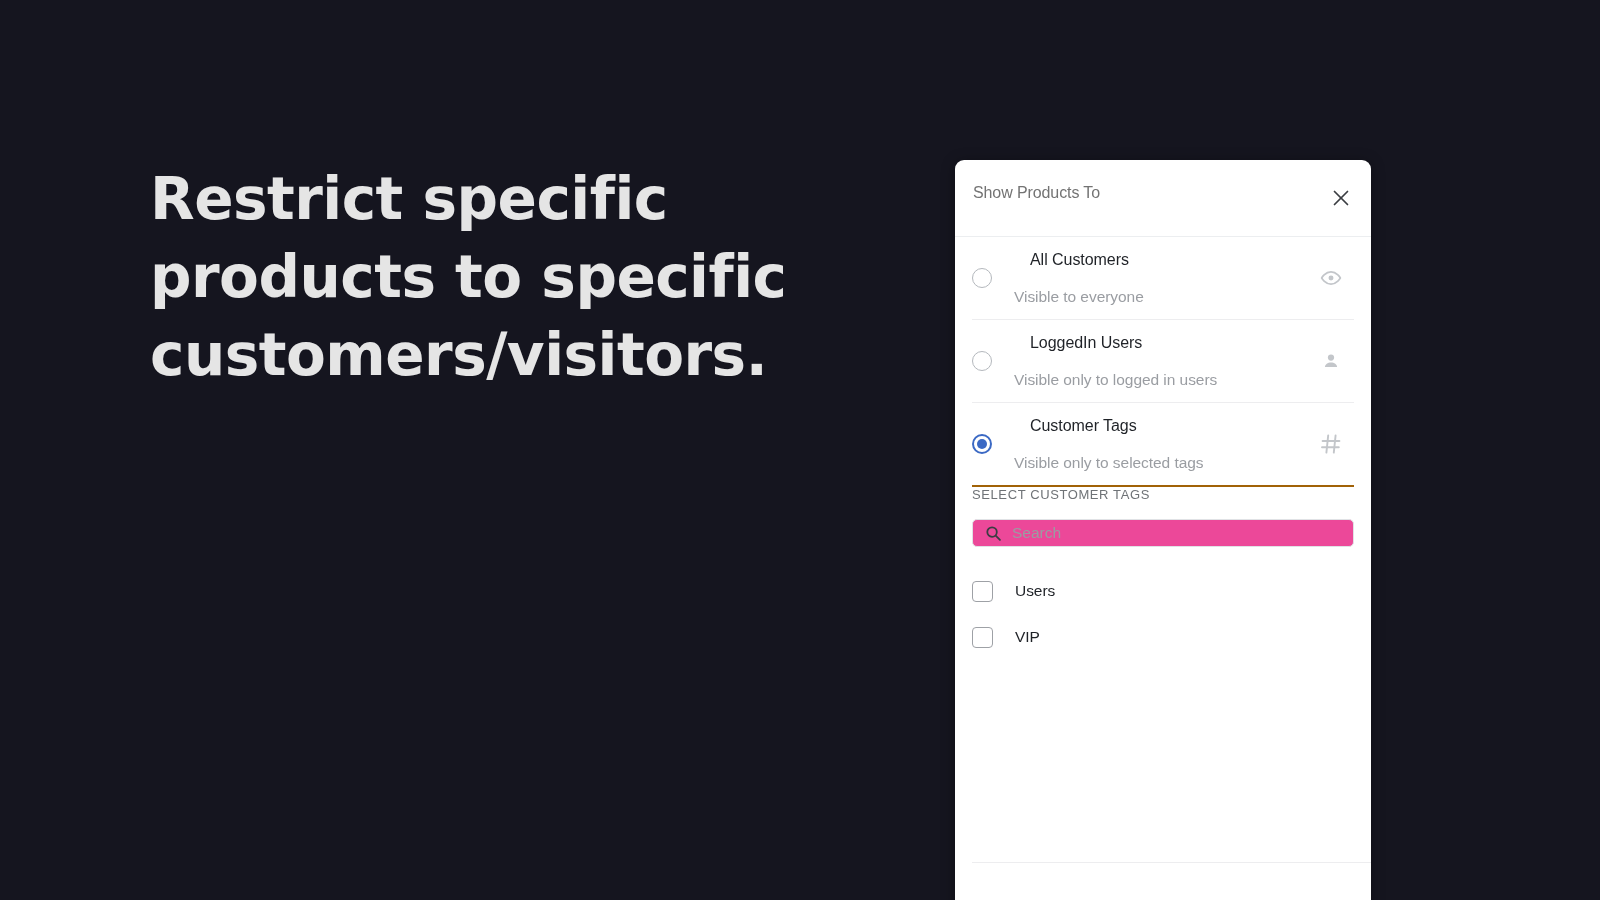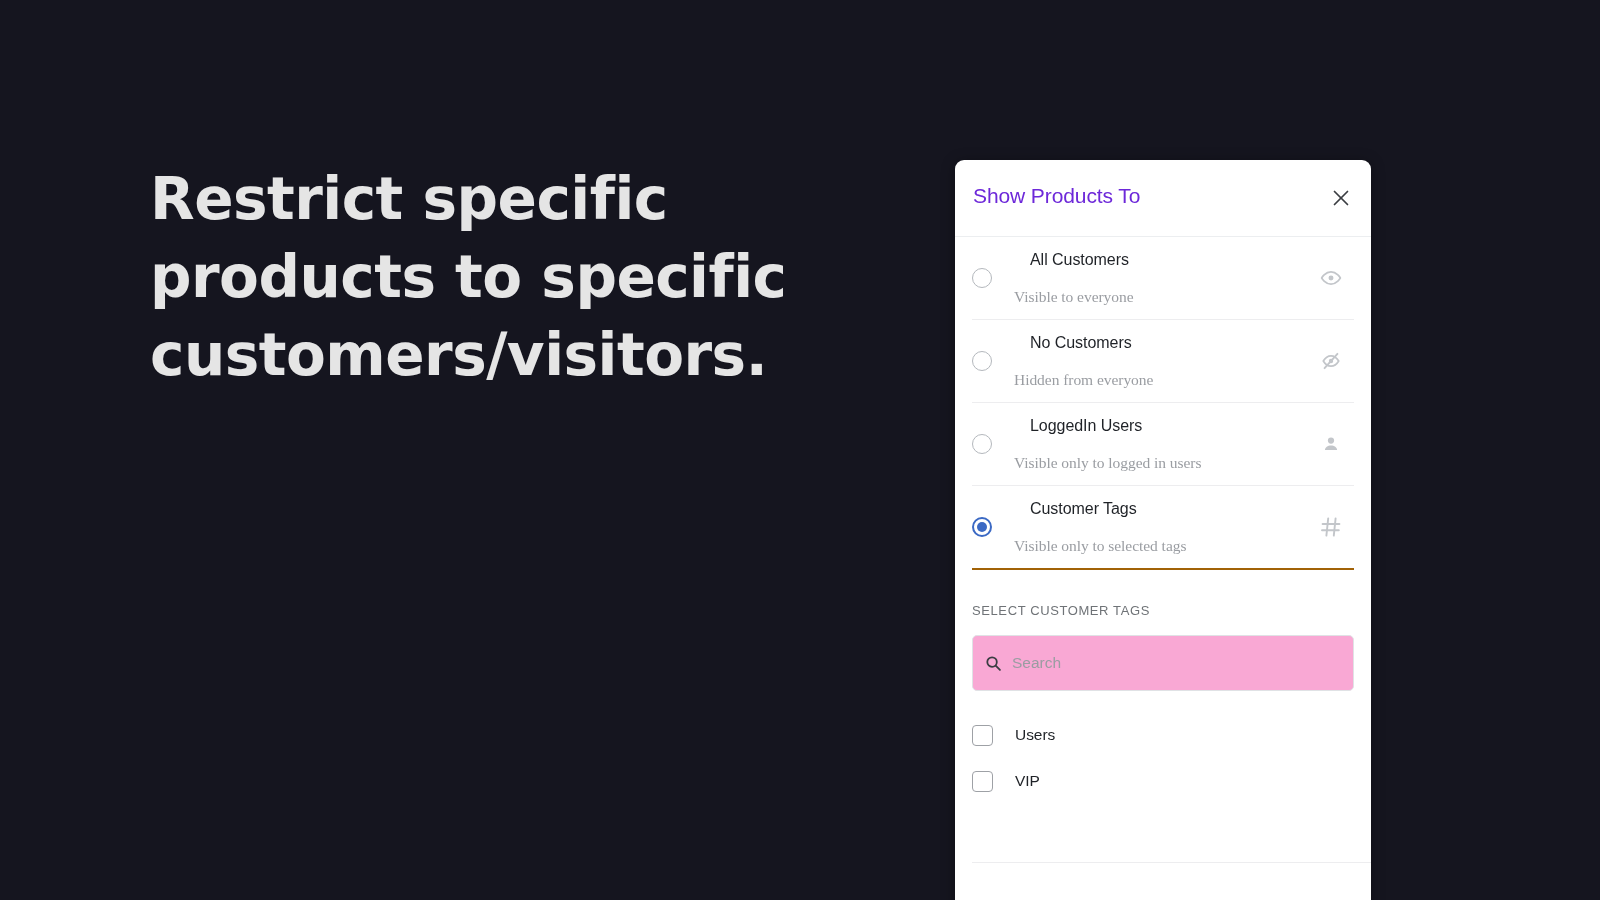--- a/index.html
+++ b/index.html
@@ -53,22 +53,22 @@
   .panel-header {
     position: relative;
     height: 77px;
     border-bottom: 1px solid #eceef0;
     box-sizing: border-box;
   }
   .panel-title {
     position: absolute;
     left: 18px;
     top: 24px;
-    font-size: 21px;
-    color: #6d28d9;
+    font-size: 16px;
+    color: #737373;
     letter-spacing: -0.1px;
   }
   .close-btn {
     position: absolute;
     right: 14px;
     top: 22px;
     width: 32px;
     height: 32px;
     display: flex;
     align-items: center;
@@ -125,56 +125,54 @@
     line-height: 23px;
     letter-spacing: -0.05px;
     margin-left: 16px;
   }
   .option-desc {
     font-size: 15.5px;
     color: #9a9da2;
     line-height: 23px;
     letter-spacing: -0.05px;
     margin-top: 14px;
-    font-family: Liberation Serif, serif;
   }
 
   .option-icon {
     flex: 0 0 auto;
     width: 30px;
     height: 30px;
     display: flex;
     align-items: center;
     justify-content: center;
     color: #c3c6ca;
     margin-right: 8px;
   }
   .option-icon svg { display: block; }
 
   
   .tags-section { padding: 0 17px; }
 
   .section-label {
-    margin-top: 33px;
     font-size: 13px;
     color: #6f7377;
     letter-spacing: 0.6px;
     text-transform: uppercase;
   }
 
   .search-wrap {
     margin-top: 17px;
-    height: 56px;
+    height: 28px;
     border: 1px solid #e0e2e5;
     border-radius: 5px;
     display: flex;
     align-items: center;
     padding: 0 12px;
     box-sizing: border-box;
-    background: #f9a8d4;
+    background: #ec4899;
   }
   .search-icon {
     flex: 0 0 auto;
     color: #3a3d42;
     display: flex;
     align-items: center;
     margin-right: 10px;
   }
   .search-input {
     border: none;
@@ -254,34 +252,20 @@
           <span class="option-desc" style="display:block">Visible to everyone</span>
         </span>
         <span class="option-icon">
           <svg width="22" height="22" viewBox="0 0 24 24" fill="none" stroke="currentColor" stroke-width="1.9" stroke-linecap="round" stroke-linejoin="round">
             <path d="M1.8 12s3.8-6.6 10.2-6.6S22.2 12 22.2 12s-3.8 6.6-10.2 6.6S1.8 12 1.8 12z"></path>
             <circle cx="12" cy="12" r="2.7" fill="currentColor" stroke="none"></circle>
           </svg>
         </span>
       </div>
 
-      <div class="option-row">
-        <span class="radio"></span>
-        <span class="option-texts">
-          <span class="option-label" style="display:block">No Customers</span>
-          <span class="option-desc" style="display:block">Hidden from everyone</span>
-        </span>
-        <span class="option-icon">
-          <svg width="22" height="22" viewBox="0 0 24 24" fill="none" stroke="currentColor" stroke-width="1.9" stroke-linecap="round" stroke-linejoin="round">
-            <path d="M3.6 12s3.3-5.6 8.4-5.6S20.4 12 20.4 12s-3.3 5.6-8.4 5.6S3.6 12 3.6 12z"></path>
-            <circle cx="12" cy="12" r="2.4" fill="currentColor" stroke="none"></circle>
-            <line x1="19" y1="4.2" x2="5" y2="19.8" stroke-width="2.1"></line>
-          </svg>
-        </span>
-      </div>
 
       <div class="option-row">
         <span class="radio"></span>
         <span class="option-texts">
           <span class="option-label" style="display:block">LoggedIn Users</span>
           <span class="option-desc" style="display:block">Visible only to logged in users</span>
         </span>
         <span class="option-icon">
           <svg width="22" height="22" viewBox="0 0 24 24" fill="currentColor">
             <circle cx="12" cy="8.2" r="3.4"></circle>

